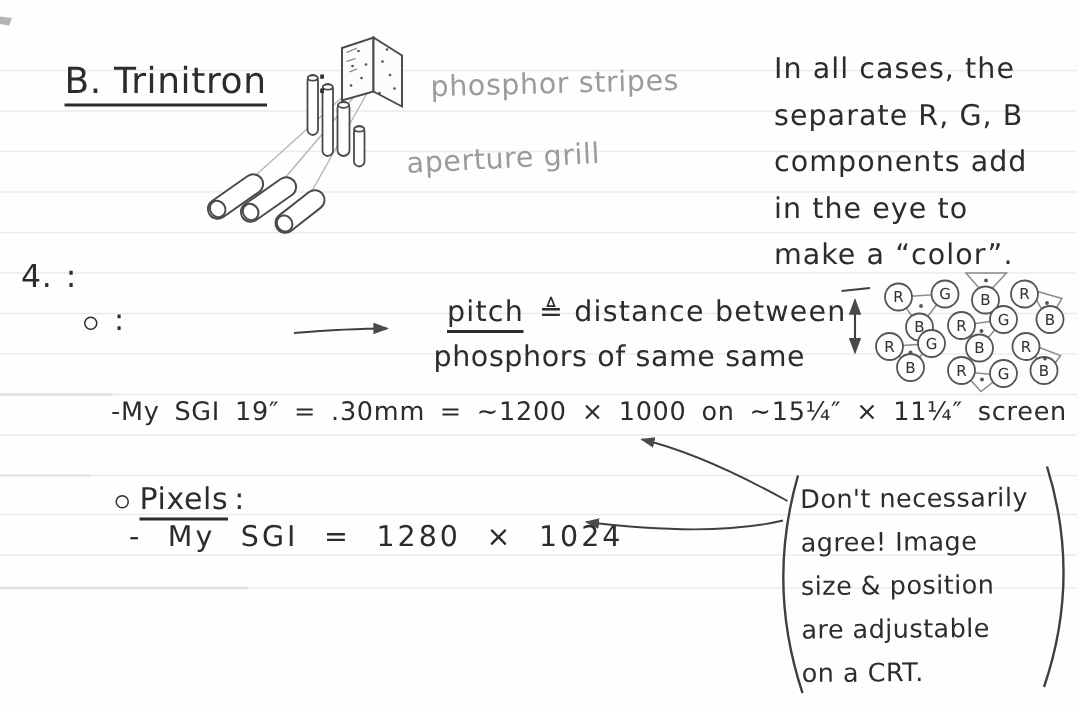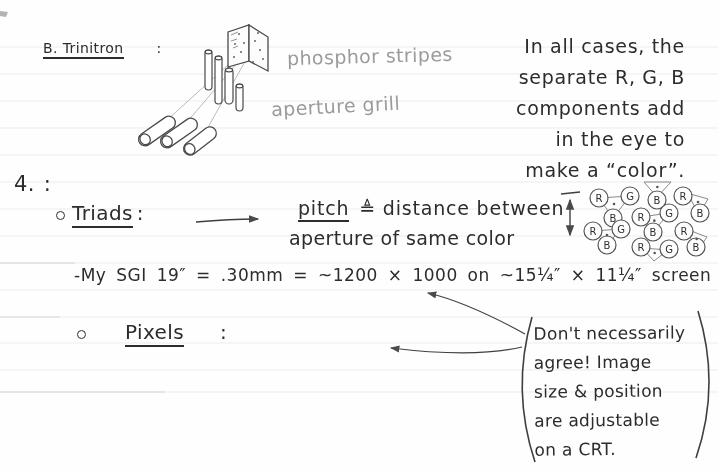--- a/index.html
+++ b/index.html
@@ -180,61 +180,61 @@
       <path d="M532,317 Q511,390 535,462"></path>
       <path d="M698,311 Q721,385 696,458"></path>
     </g>
 
     <g stroke="#3f3f3f" stroke-width="1.2" fill="none">
       <path d="M525,334 C496,318 462,301 428,293" marker-end="url(#ah)"></path>
       <path d="M522,347 C484,356 432,353 391,348" marker-end="url(#ah)"></path>
     </g>
   </svg>
 
-  <div class="hw ink row" style="left:43px;top:40px;font-size:14px;gap:33px;">
+  <div class="hw ink row" style="left:43px;top:40px;font-size:24px;gap:33px;">
     <span class="u">B. Trinitron</span>
     <span> :</span>
   </div>
 
   <div class="hw pencil" style="left:287px;top:45px;font-size:19px;transform:rotate(-1.5deg);">phosphor stripes</div>
   <div class="hw pencil" style="left:271px;top:95px;font-size:19px;transform:rotate(-3deg);">aperture grill</div>
 
-  <div class="hw ink aside-block" style="left:516px;top:31px;font-size:19px;text-align:right;">
+  <div class="hw ink aside-block" style="left:516px;top:31px;font-size:19px;">
     <div>In all cases, the</div>
     <div>separate  R, G, B</div>
     <div>components add</div>
     <div>in the eye to</div>
     <div>make a “color”.</div>
   </div>
 
   <div class="hw ink row" style="left:14px;top:172px;font-size:21px;">
     <span style="margin-right:5px;">4.</span>
     <span style="margin-left:4px;"> :</span>
   </div>
 
   <div class="hw ink row" style="left:56px;top:201px;font-size:20px;">
     <span class="bullet"></span>
-    <span class="u">Triads</span>
     <span style="margin-left:4px;"> :</span>
   </div>
 
   <div class="hw ink row" style="left:286px;top:197px;font-size:19px;letter-spacing:.8px;margin-left:12px;">
     <span class="u">pitch</span>
     <span style="margin-left:10px;">≜  distance between</span>
   </div>
-  <div class="hw ink" style="left:289px;top:227px;font-size:19px;">aperture of same color</div>
+  <div class="hw ink" style="left:289px;top:227px;font-size:19px;">phosphors of same same</div>
 
   <div class="hw ink" style="left:74px;top:265px;font-size:17px;letter-spacing:.5px;word-spacing:4px;">-My SGI 19″ = .30mm = ~1200 × 1000 on ~15¼″ × 11¼″ screen</div>
 
-  <div class="hw ink row" style="left:77px;top:320px;font-size:20px;gap:32px;">
+  <div class="hw ink row" style="left:77px;top:320px;font-size:20px;">
     <span class="bullet"></span>
     <span class="u">Pixels</span>
     <span style="margin-left:4px;"> :</span>
   </div>
 
+  <div class="hw ink" style="left:86px;top:347px;font-size:19px;letter-spacing:2px;word-spacing:9px;">- My  SGI = 1280 × 1024</div>
 
   <div class="hw ink bubble-block" style="left:534px;top:319px;font-size:17px;transform:rotate(-0.5deg);">
     <div>Don't necessarily</div>
     <div>agree! Image</div>
     <div>size &amp; position</div>
     <div>are adjustable</div>
     <div>on a CRT.</div>
   </div>
 
 </div>

